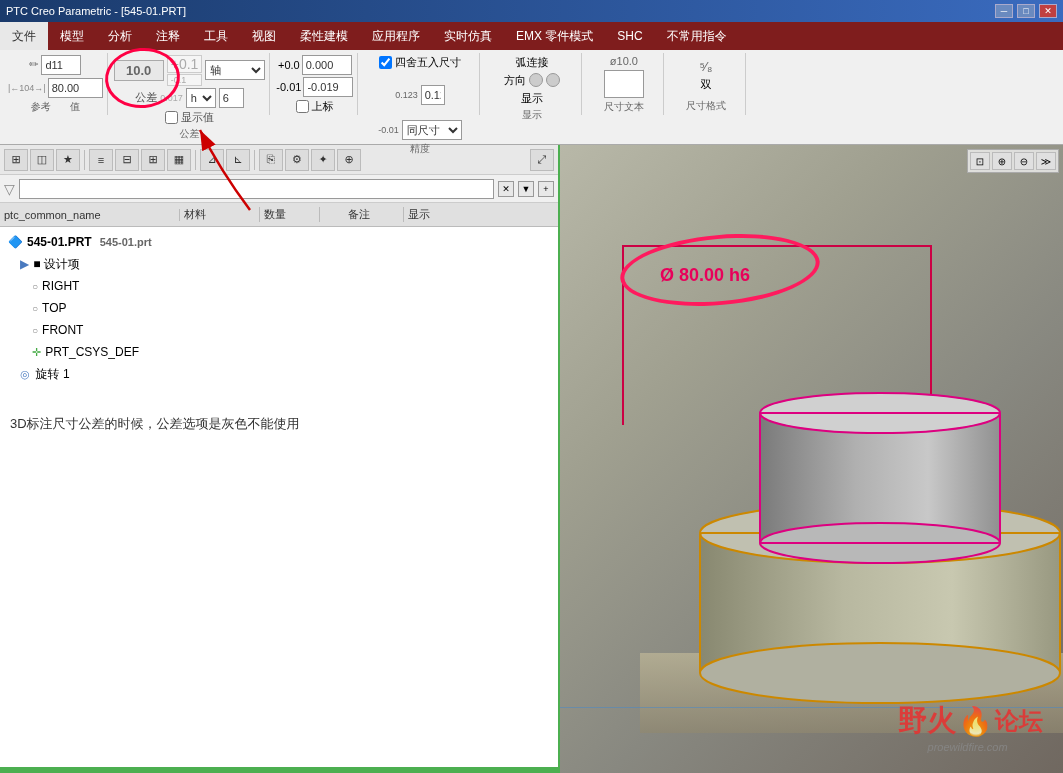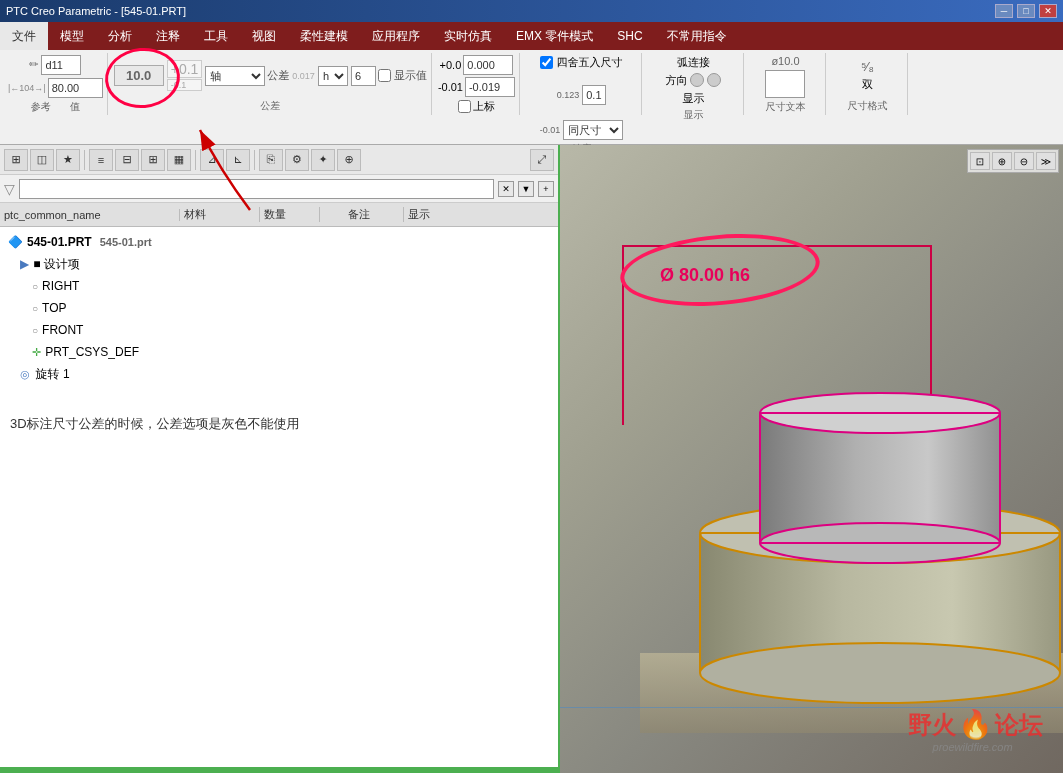--- a/index.html
+++ b/index.html
@@ -360,21 +360,21 @@
           <input class="ribbon-input" style="width: 55px;" value="80.00">
         </div>
       </div>
       <div class="ribbon-group-label">参考&nbsp;&nbsp;&nbsp;&nbsp;&nbsp;&nbsp;&nbsp;值</div>
     </div>
 
     <div class="ribbon-group" style="position:relative; min-width:160px;">
 
       <div style="position:absolute; top:-5px; left:-5px; width:75px; height:60px; border:3px solid #ff0044; border-radius:50%; pointer-events:none; z-index:10; transform:rotate(-5deg);"></div>
 
-      <div class="ribbon-group-content" style="flex-direction:row; gap:2px; justify-content:center;">
+      <div class="ribbon-group-content" style="flex-direction:column; gap:2px; justify-content:center;">
 
         <div style="display:flex; align-items:center; gap:3px;">
           <div style="background:#e8e8e8; border:1px solid #aaa; padding:2px 6px; font-size:13px; font-weight:bold; min-width:50px; text-align:center; color:#666;">10.0</div>
           <div style="display:flex; flex-direction:column; gap:1px;">
             <div style="font-size:14px; color:#aaa; border:1px solid #ccc; padding:0 3px; background:#f5f5f5;">+0.1</div>
             <div style="font-size:9px; color:#aaa; border:1px solid #ccc; padding:0 3px; background:#f5f5f5;">-0.1</div>
           </div>
 
           <select class="ribbon-select" style="width:60px;">
             <option>轴</option>
@@ -618,21 +618,21 @@
 
       <rect x="120" y="100" width="240" height="130" fill="none" stroke="#dd0080" stroke-width="2" rx="2"></rect>
       <ellipse cx="240" cy="100" rx="120" ry="20" fill="none" stroke="#dd0080" stroke-width="2"></ellipse>
       <ellipse cx="240" cy="230" rx="120" ry="20" fill="none" stroke="#dd0080" stroke-width="2"></ellipse>
     </svg>
 
     <div style="position:absolute; bottom:65px; left:0; right:0; height:1px; background:#4488cc; opacity:0.5;"></div>
 
     <div id="watermark">
       <div style="display:flex; align-items:center; gap:2px;">
-        <span class="watermark-text-cn" style="font-size:24px; color:#e83030; font-weight:bold;margin-left:6px;">野火</span>
+        <span class="watermark-text-cn" style="font-size:29px; color:#e83030; font-weight:bold;margin-left:6px;">野火</span>
         <span style="font-size:28px; color:#ff6600;">🔥</span>
         <span class="watermark-text-cn" style="font-size:24px; color:#e83030; font-weight:bold;">论坛</span>
       </div>
       <span class="watermark-text-en" style="font-size:11px; color:#888; font-style:italic;">proewildfire.com</span>
     </div>
   </div>
 </div>
 
 <svg style="position:fixed; top:120px; left:190px; pointer-events:none; z-index:100;" width="80" height="100">
   <defs>

